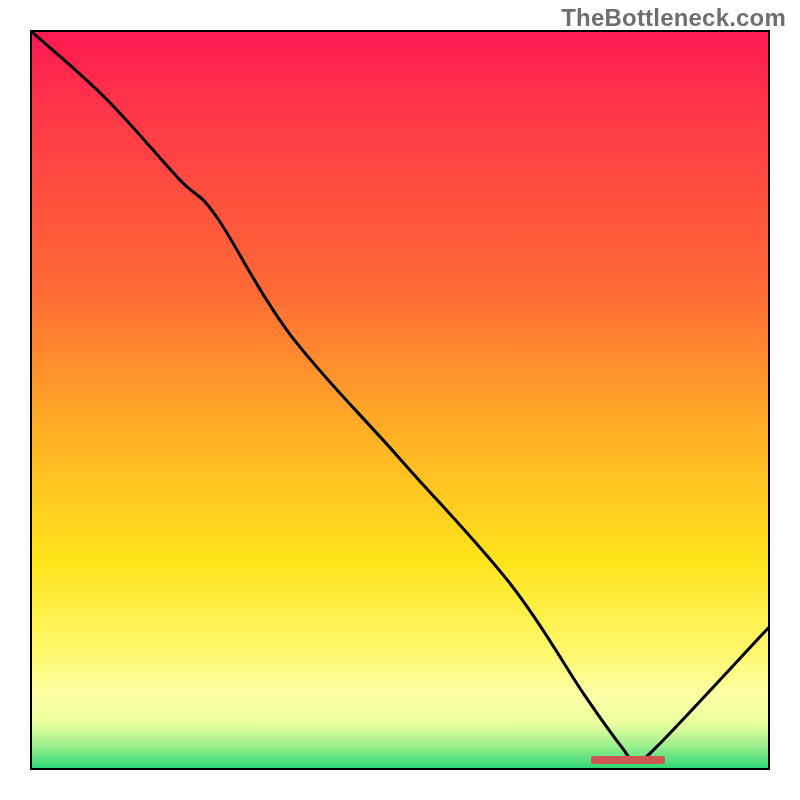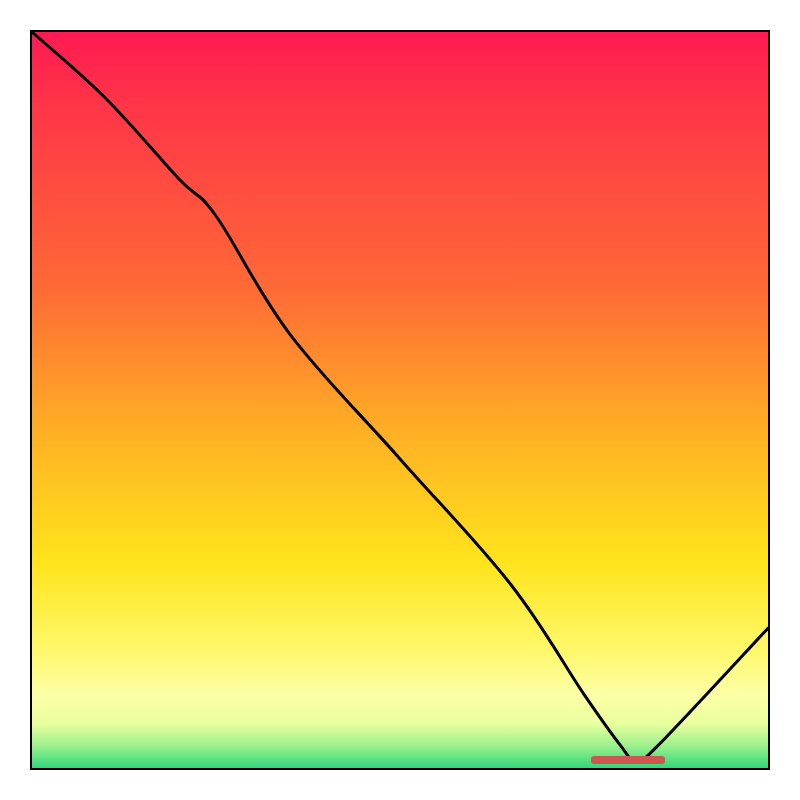--- a/index.html
+++ b/index.html
@@ -67,20 +67,21 @@
     height: 8px;
     background: #cf5550;
     border-radius: 3px;
   }
 </style>
 </head>
 <body>
 
 <div class="page">
 
+  <div class="watermark">TheBottleneck.com</div>
 
   <div class="plot-frame">
     <div class="plot-bg"></div>
 
     <svg class="curve-svg" viewBox="0 0 736 736" preserveAspectRatio="none">
       <path d="M 0.0 0.0 C 13.2 11.9, 47.1 39.7, 73.6 66.2 C 100.1 92.7, 127.3 126.0, 147.2 147.2 C 167.1 168.4, 164.1 156.2, 184.0 184.0 C 203.9 211.8, 224.5 258.0, 257.6 301.8 C 290.7 345.5, 328.3 381.8, 368.0 426.9 C 407.7 471.9, 445.3 509.6, 478.4 552.0 C 511.5 594.4, 532.1 633.3, 552.0 662.4 C 571.9 691.5, 579.5 702.0, 588.8 713.9 C 598.1 725.8, 596.9 728.6, 603.5 728.6 C 610.1 728.6, 601.8 737.8, 625.6 713.9 C 649.4 690.1, 716.1 617.4, 736.0 596.2 " fill="none" stroke="#000" stroke-width="3" stroke-linejoin="round" stroke-linecap="round"></path>
     </svg>
 
     <div class="marker" style="left: 559.36px; width: 73.6px; top: 723.64px;"></div>
   </div>

